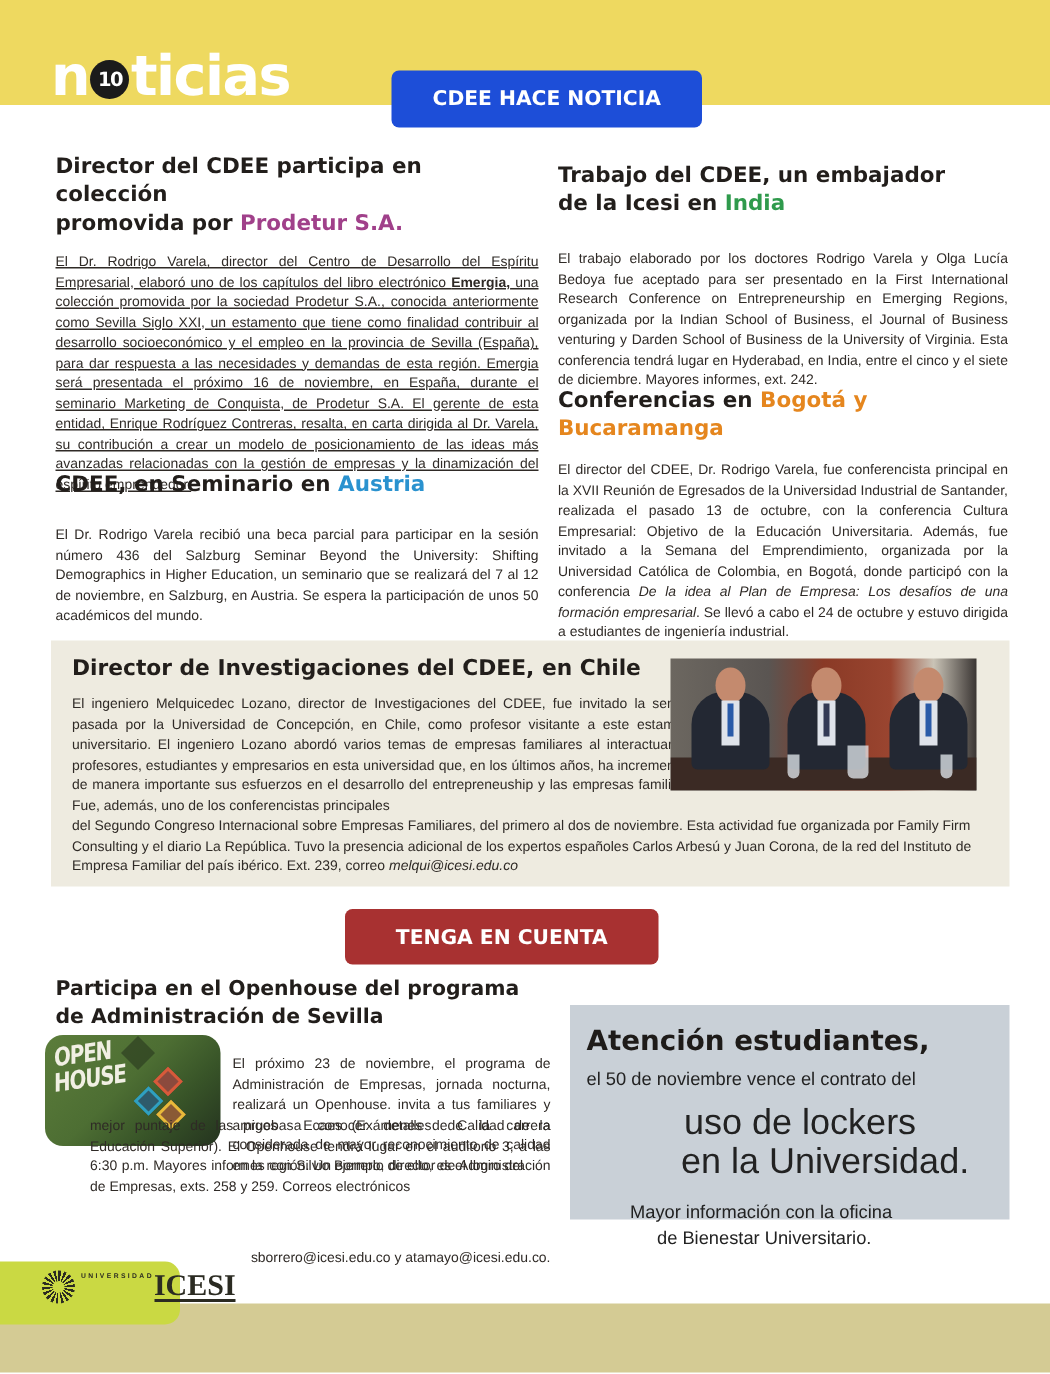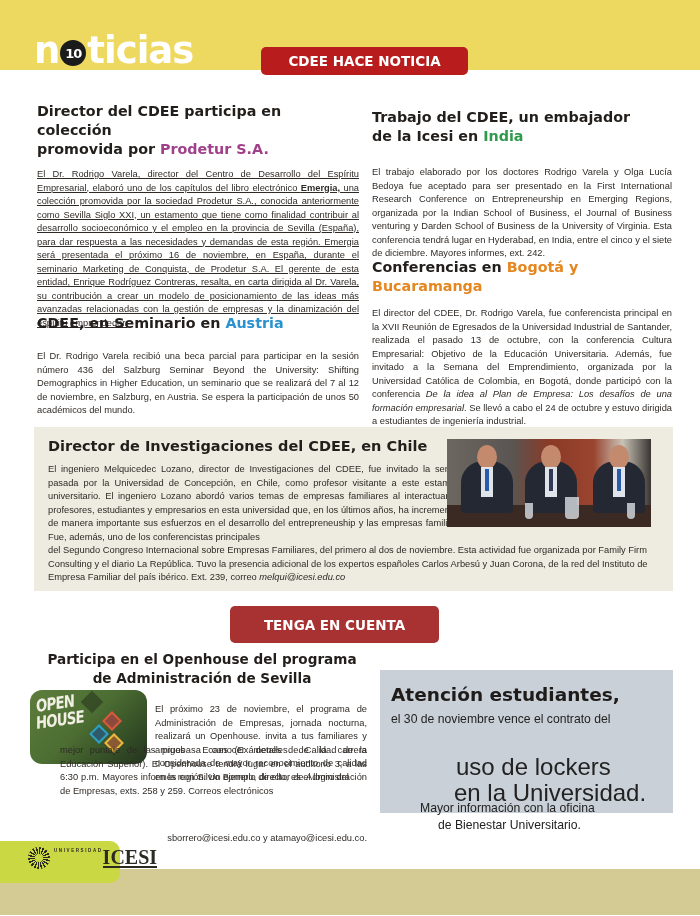--- a/index.html
+++ b/index.html
@@ -6,21 +6,21 @@
   html, body { width: 700px; height: 916px; background: #ffffff; overflow: hidden; }
   body { position: relative; font-family: "Liberation Sans", "DejaVu Sans", sans-serif; color: #2a2521; }
 
   .header-band { position: absolute; left: 0; top: 0; width: 700px; height: 70px; background: #eed960; }
   .masthead { position: absolute; left: 34px; top: 28px; height: 44px; display: flex; align-items: center;
               font-family: "DejaVu Sans", sans-serif; font-weight: bold; font-size: 37px; color: #ffffff; letter-spacing: -1px; }
   .masthead .o-badge { display: inline-flex; align-items: center; justify-content: center; width: 26px; height: 26px;
               border-radius: 50%; background: #1b1b1b; color: #ffffff; font-size: 13px; letter-spacing: -1px; margin: 6px 1px 0 1px; }
   .section-tab { position: absolute; display: flex; align-items: center; justify-content: center; color: #ffffff;
               font-family: "DejaVu Sans", sans-serif; font-weight: bold; font-size: 13.5px; border-radius: 5px; }
-  .tab-orange { left: 261px; top: 47px; width: 207px; height: 28px; background: #b91c1c; }
+  .tab-orange { left: 261px; top: 47px; width: 207px; height: 38px; background: #1d4ed8; }
   .tab-red { left: 230px; top: 606px; width: 209px; height: 37px; background: #a83131; }
 
   .article { position: absolute; }
   .headline { font-family: "DejaVu Sans", sans-serif; font-weight: bold; font-size: 14.3px; line-height: 19px; color: #221e1b; }
   .hl-accent-purple { color: #a0408a; }
   .hl-accent-blue { color: #2a92cf; }
   .hl-accent-green { color: #2f9a4c; }
   .hl-accent-orange { color: #e5861e; }
   .body { font-size: 9.3px; line-height: 13.5px; text-align: justify; color: #2f2a26; font-family: "Liberation Sans", sans-serif; }
   .body b { font-weight: bold; }
@@ -42,34 +42,34 @@
   .chile-photo { position: absolute; left: 413px; top: 12px; width: 204px; height: 88px; overflow: hidden;
                  background: linear-gradient(90deg, #6c6760 0%, #5a5552 32%, #8a3a26 50%, #9a4530 72%, #c9c3b6 86%, #3a3533 100%); }
   .chile-photo .table { position: absolute; left: 0; bottom: 0; width: 100%; height: 22px; background: #3b2a24; }
   .person { position: absolute; bottom: 14px; width: 52px; height: 52px; border-radius: 22px 22px 4px 4px; background: #232833; }
   .person .face { position: absolute; left: 16px; top: -16px; width: 20px; height: 24px; border-radius: 50%; background: #c48a6e; }
   .person .shirt { position: absolute; left: 20px; top: 6px; width: 12px; height: 30px; background: #dfe3ea; }
   .person .tie { position: absolute; left: 24px; top: 8px; width: 4px; height: 22px; background: #2a5ba8; }
   .glass { position: absolute; bottom: 8px; width: 8px; height: 16px; border-radius: 0 0 4px 4px; background: rgba(230,235,240,0.75); }
 
   #art-openhouse { left: 37px; top: 650px; width: 330px; }
-  #art-openhouse .headline { font-size: 13.6px; line-height: 19px; text-align: center; }
+  #art-openhouse .headline { font-size: 13.6px; line-height: 19px; }
   .openhouse-logo { position: absolute; left: 30px; top: 690px; width: 117px; height: 74px; border-radius: 12px; overflow: hidden;
                     background: linear-gradient(135deg, #5c7d3b 0%, #4d6e33 45%, #385428 70%, #24331f 100%); }
   .openhouse-logo .word { position: absolute; left: 6px; top: 8px; color: #f1efe3; font-family: "DejaVu Sans", sans-serif;
                           font-weight: bold; font-size: 17px; line-height: 17px; transform: skewY(-8deg) scaleX(0.78); transform-origin: left top; letter-spacing: -1px; }
   .openhouse-logo .dia { position: absolute; width: 14px; height: 14px; transform: rotate(45deg); border: 2.5px solid; }
   .oh-body-1 { position: absolute; left: 155px; top: 703px; width: 212px; }
   .oh-body-2 { position: absolute; left: 60px; top: 744px; width: 307px; }
   .oh-emails { position: absolute; left: 122px; top: 832px; width: 245px; text-align: right; }
 
   .lockers-box { position: absolute; left: 380px; top: 670px; width: 293px; height: 143px; background: #c9d0d7; }
   .lk-title { position: absolute; left: 11px; top: 14px; font-family: "DejaVu Sans", sans-serif; font-weight: bold; font-size: 18.5px; color: #1e1b19; }
   .lk-sub { position: absolute; left: 11px; top: 42px; font-size: 12.2px; color: #222; }
-  .lk-big { position: absolute; left: 74px; top: 66px; font-size: 24px; line-height: 26px; color: #222; margin-top: 18px; }
+  .lk-big { position: absolute; left: 74px; top: 66px; font-size: 24px; line-height: 26px; color: #222; }
   .lk-big .l2 { display: block; margin-left: 0; }
   .lk-big .l1 { display: block; margin-left: 2px; }
   .lk-info { position: absolute; left: 40px; top: 130px; font-size: 12.2px; line-height: 17px; color: #222; }
   .lk-info .l2 { display: block; margin-left: 18px; }
 
   .footer-band { position: absolute; left: 0; top: 869px; width: 700px; height: 46px; background: #d4cb94; }
   .footer-tab { position: absolute; left: 0; top: 841px; width: 120px; height: 42px; background: #cad943; border-radius: 0 10px 10px 0; }
   .icesi-logo { position: absolute; left: 28px; top: 847px; display: flex; align-items: center; }
   .icesi-sun { width: 22px; height: 22px; border-radius: 50%; background: repeating-conic-gradient(#2b2b22 0deg 10deg, #cad943 10deg 20deg); position: relative; }
   .icesi-sun::after { content: ""; position: absolute; left: 7px; top: 7px; width: 8px; height: 8px; border-radius: 50%; background: #cad943; }
@@ -162,21 +162,21 @@
   <div class="dia" style="left:62px;top:37px;border-color:#2fa0c0;background:#2e5a6a;"></div>
   <div class="dia" style="left:77px;top:46px;border-color:#e8b93a;background:#8a5a35;"></div>
   <div class="dia" style="left:54px;top:4px;width:16px;height:16px;border:none;background:rgba(40,55,30,0.6);"></div>
 </div>
 <p class="body oh-body-1">El próximo 23 de noviembre, el programa de Administración de Empresas, jornada nocturna, realizará un Openhouse. invita a tus familiares y amigos a conocer detalles de la carrera considerada de mayor reconocimiento de calidad en la región. Un ejemplo de ello, es el logro del</p>
 <p class="body oh-body-2">mejor puntaje de las pruebas Ecaes (Exámenes de Calidad de la Educación Superior). El Openhouse tendrá lugar en el auditorio 3, a las 6:30 p.m. Mayores informes con Silvio Borrero, director de Administración de Empresas, exts. 258 y 259. Correos electrónicos</p>
 <p class="body oh-emails">sborrero@icesi.edu.co y atamayo@icesi.edu.co.</p>
 
 <div class="lockers-box">
   <div class="lk-title">Atención estudiantes,</div>
-  <div class="lk-sub">el 30 de noviembre vence el contrato del</div>
+  <div class="lk-sub">el 50 de noviembre vence el contrato del</div>
   <div class="lk-big">
     <span class="l1">uso de lockers</span>
     <span class="l2">en la Universidad.</span>
   </div>
   <div class="lk-info">
     <span>Mayor información con la oficina</span>
     <span class="l2">de Bienestar Universitario.</span>
   </div>
 </div>
 

